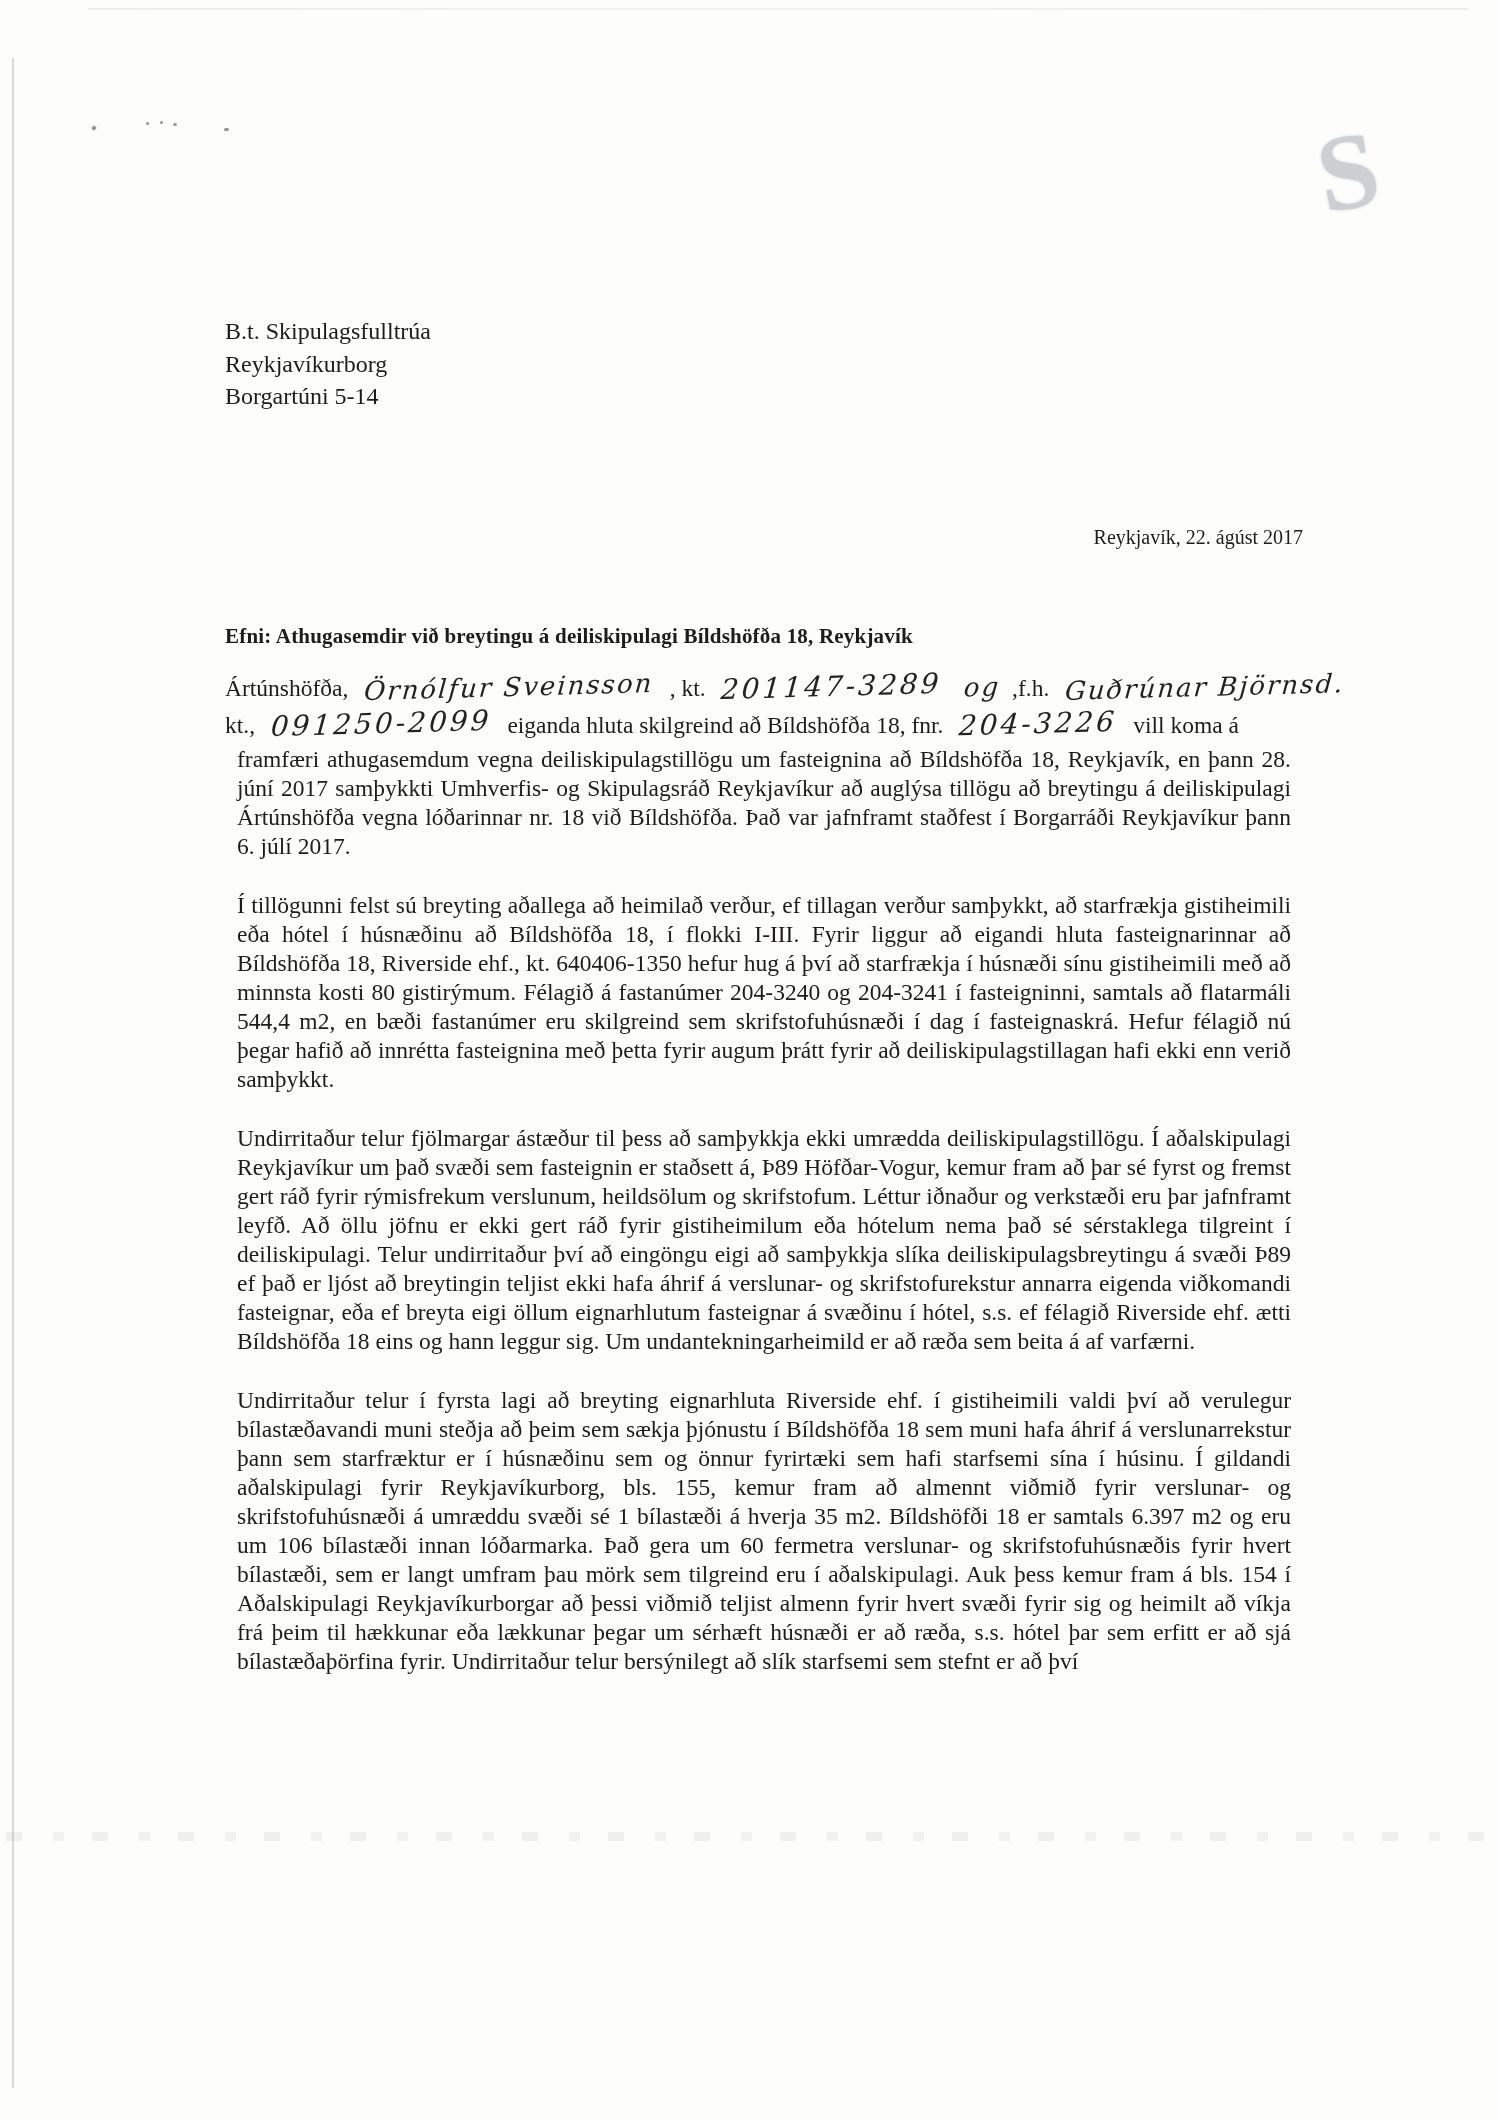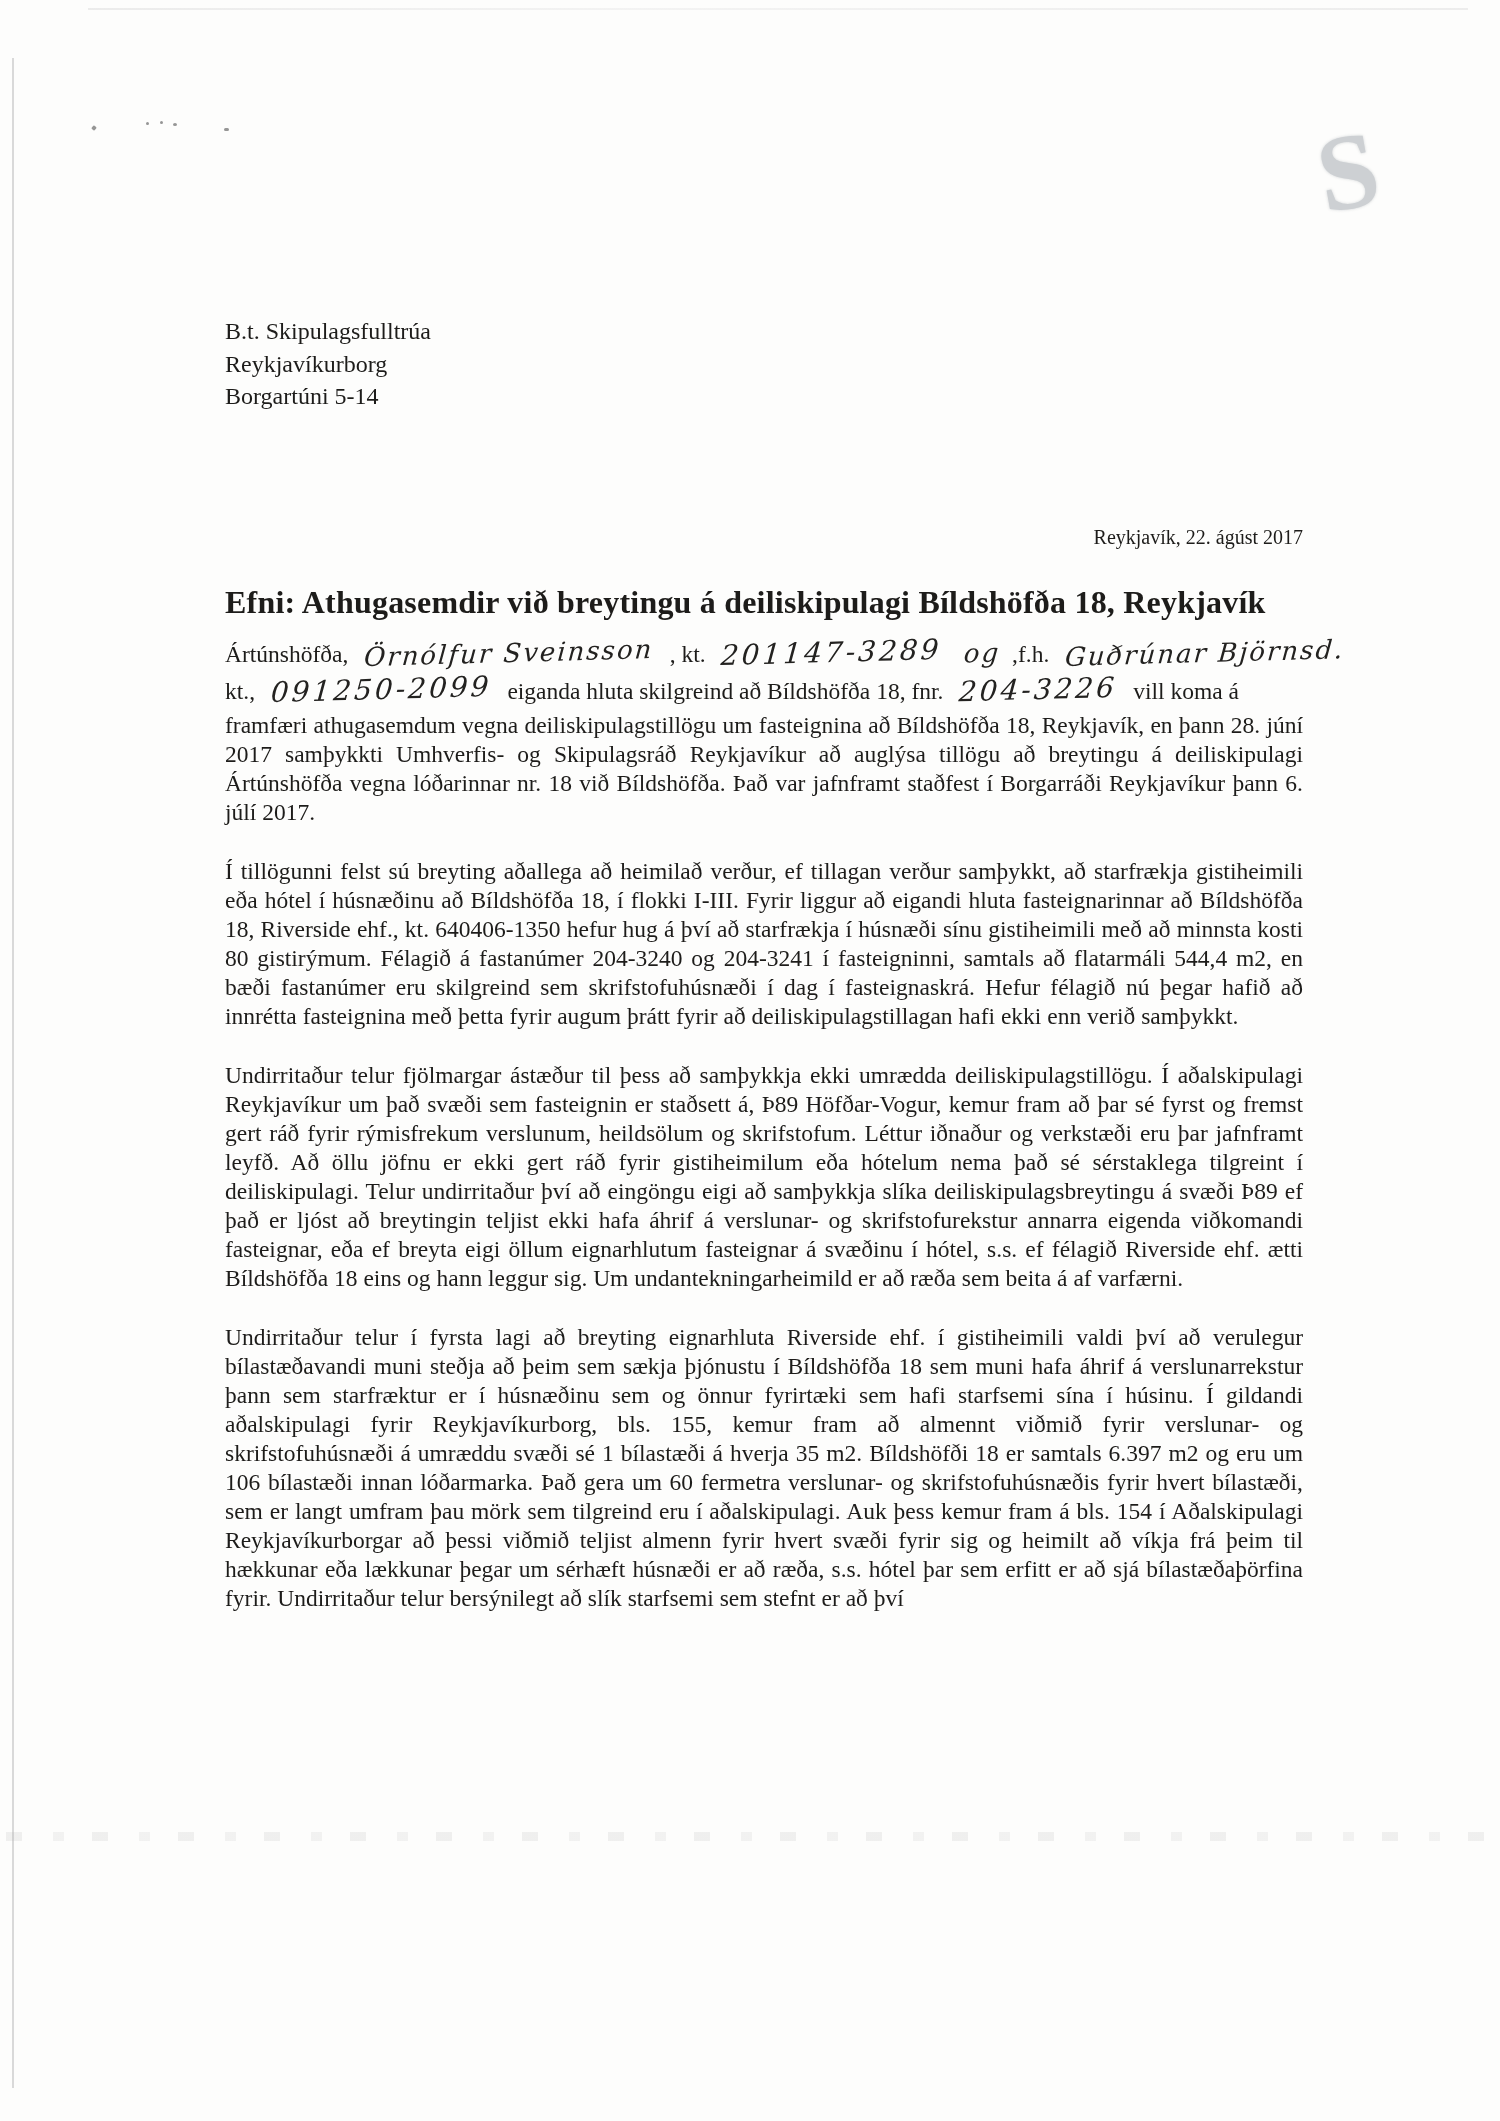--- a/index.html
+++ b/index.html
@@ -50,25 +50,25 @@
   
   .content {
     position: absolute; left: 225px; top: 315px; width: 1078px;
     font-size: 23.5px; line-height: 29px;
   }
   .recipient div { font-size: 24px; line-height: 32.5px; }
   .dateline {
     margin-top: 110px; text-align: right; font-size: 20px;
   }
   .subject {
-    margin-top: 36px; font-weight: bold; font-size: 32px; letter-spacing: .2px;
+    margin-top: 70px; font-weight: bold; font-size: 21px; letter-spacing: .2px;
   }
   .opening { margin-top: 18px; }
   .form-line { white-space: nowrap; line-height: 35px; }
-  .body-par { text-align: justify; margin: 0; }
+  .body-par { text-align: justify; margin: 12px; }
   .continuation { margin-top: 2px; }
   .par-gap { margin-top: 30px; }
 
   
   .hw {
     display: inline-block;
     font-style: italic;
     font-family: "DejaVu Serif", serif;
     font-size: 26px;
     letter-spacing: 2px;

